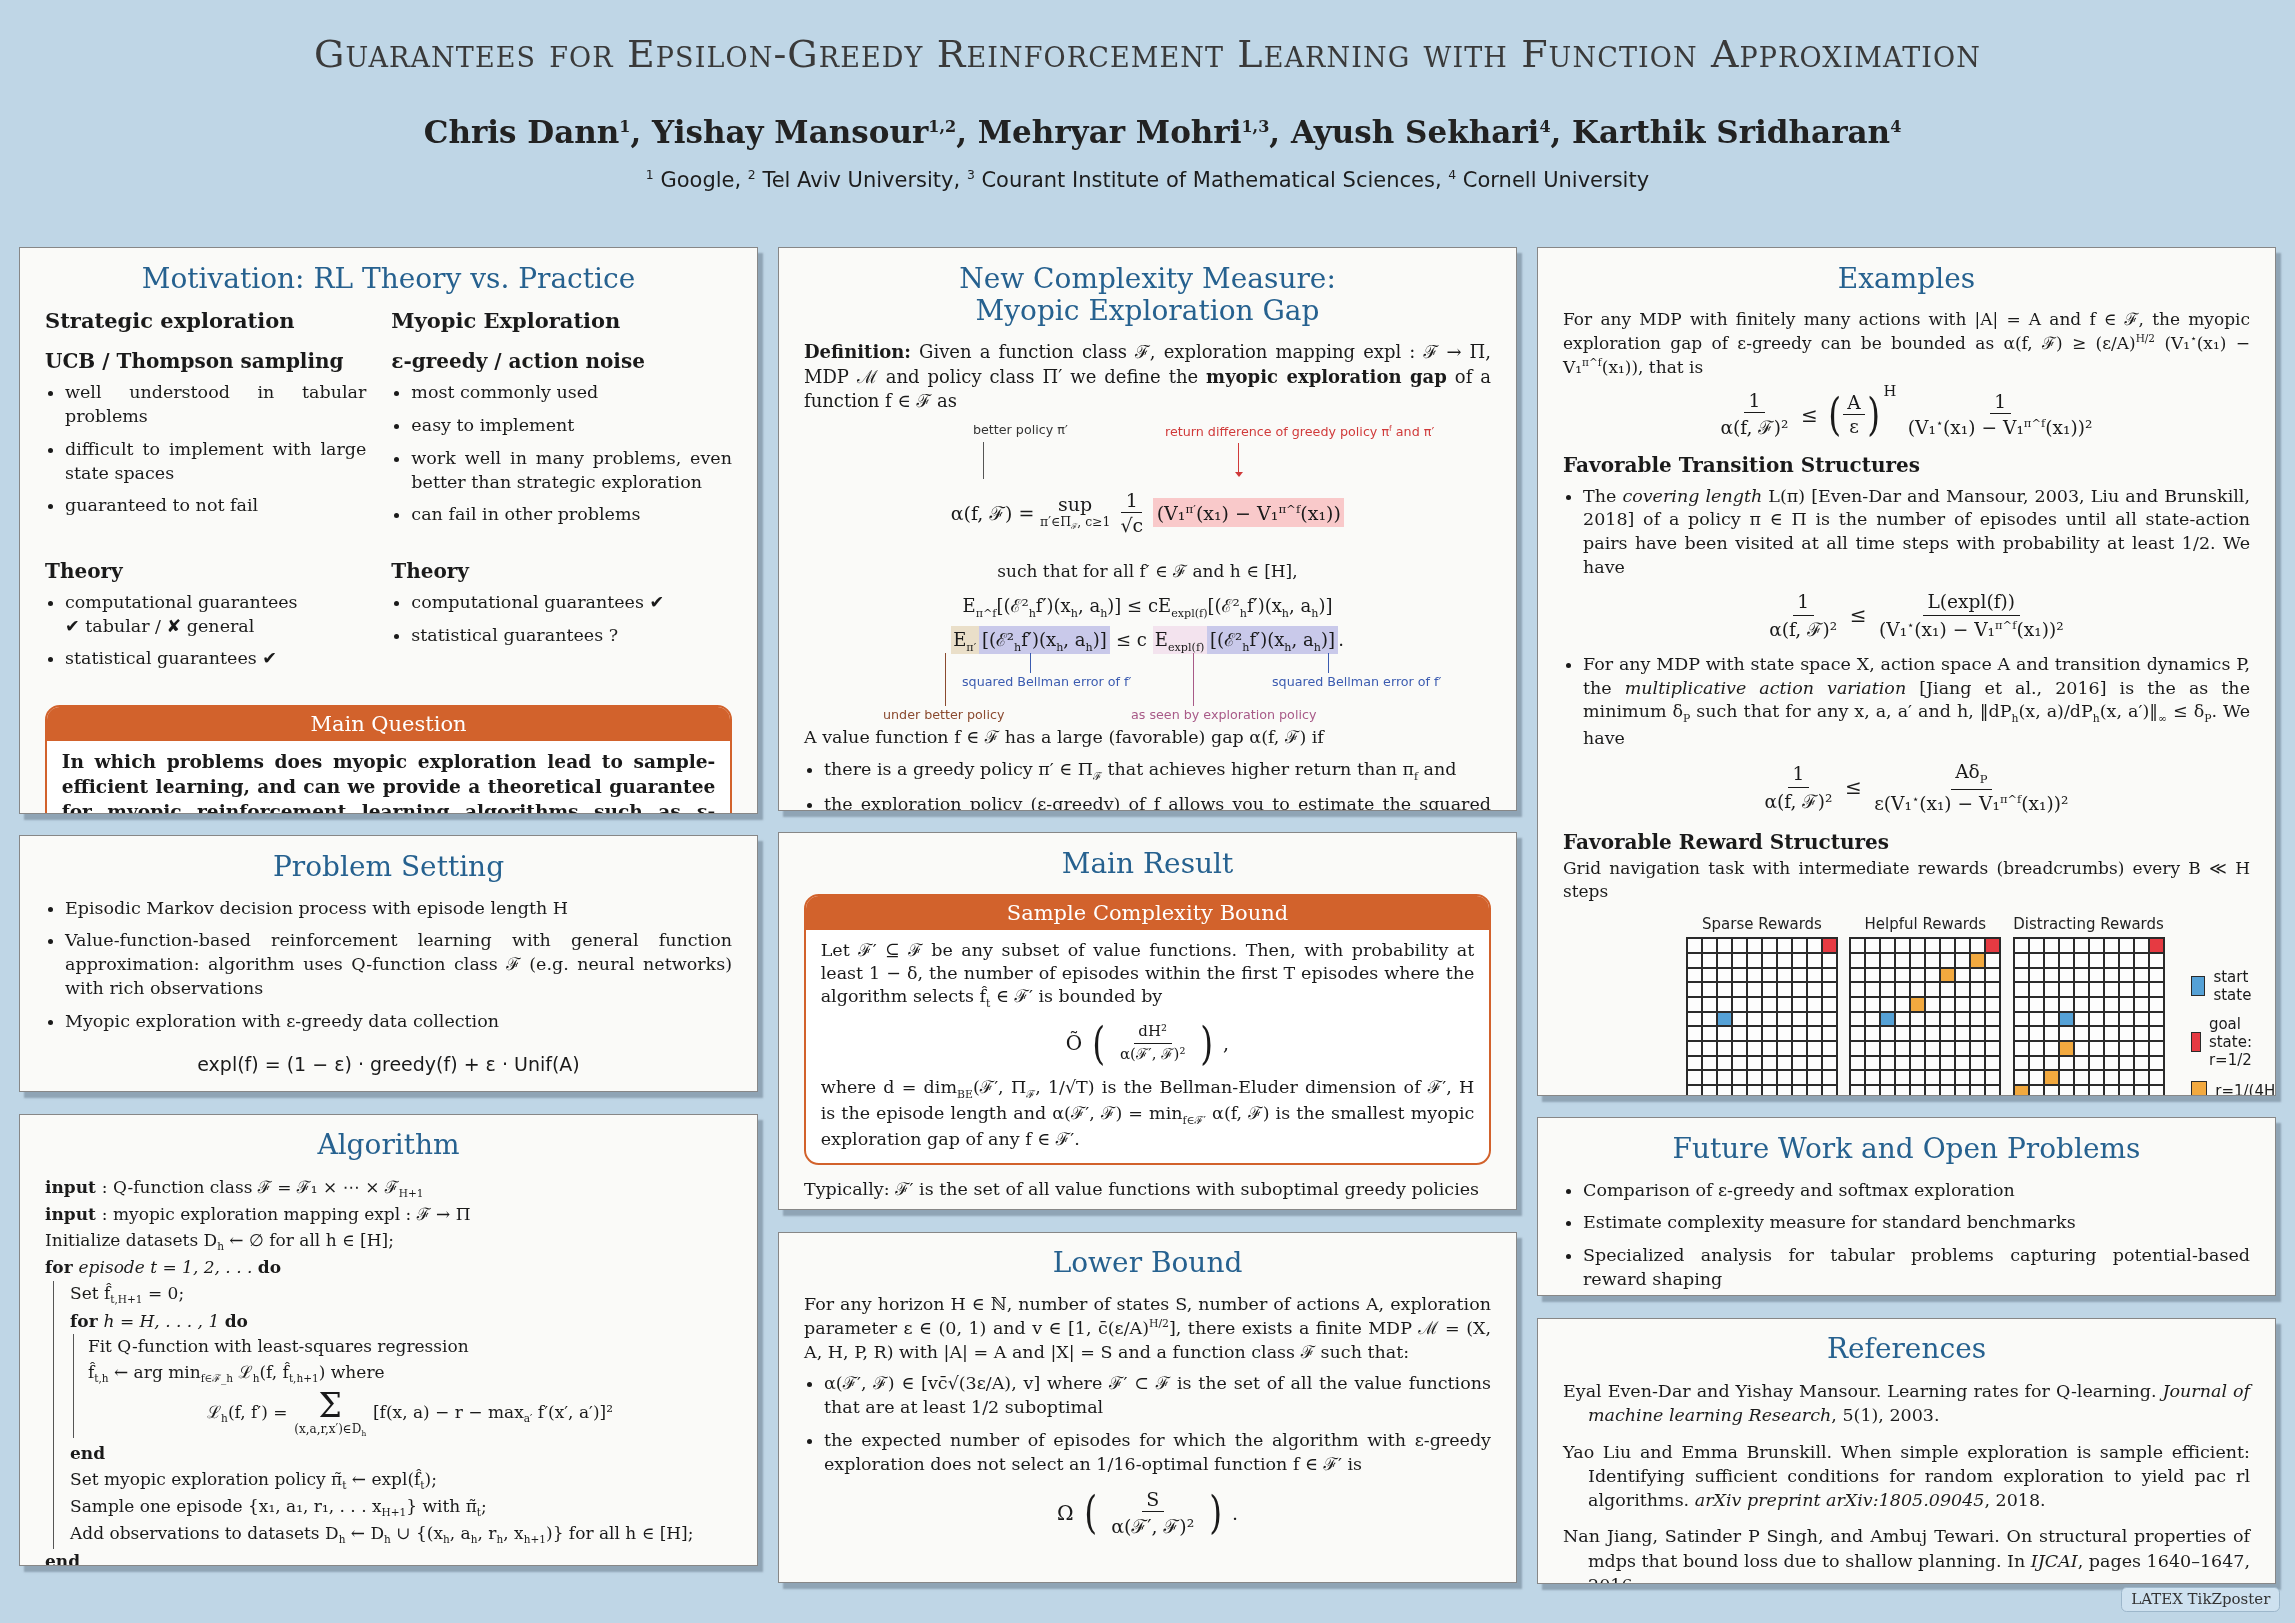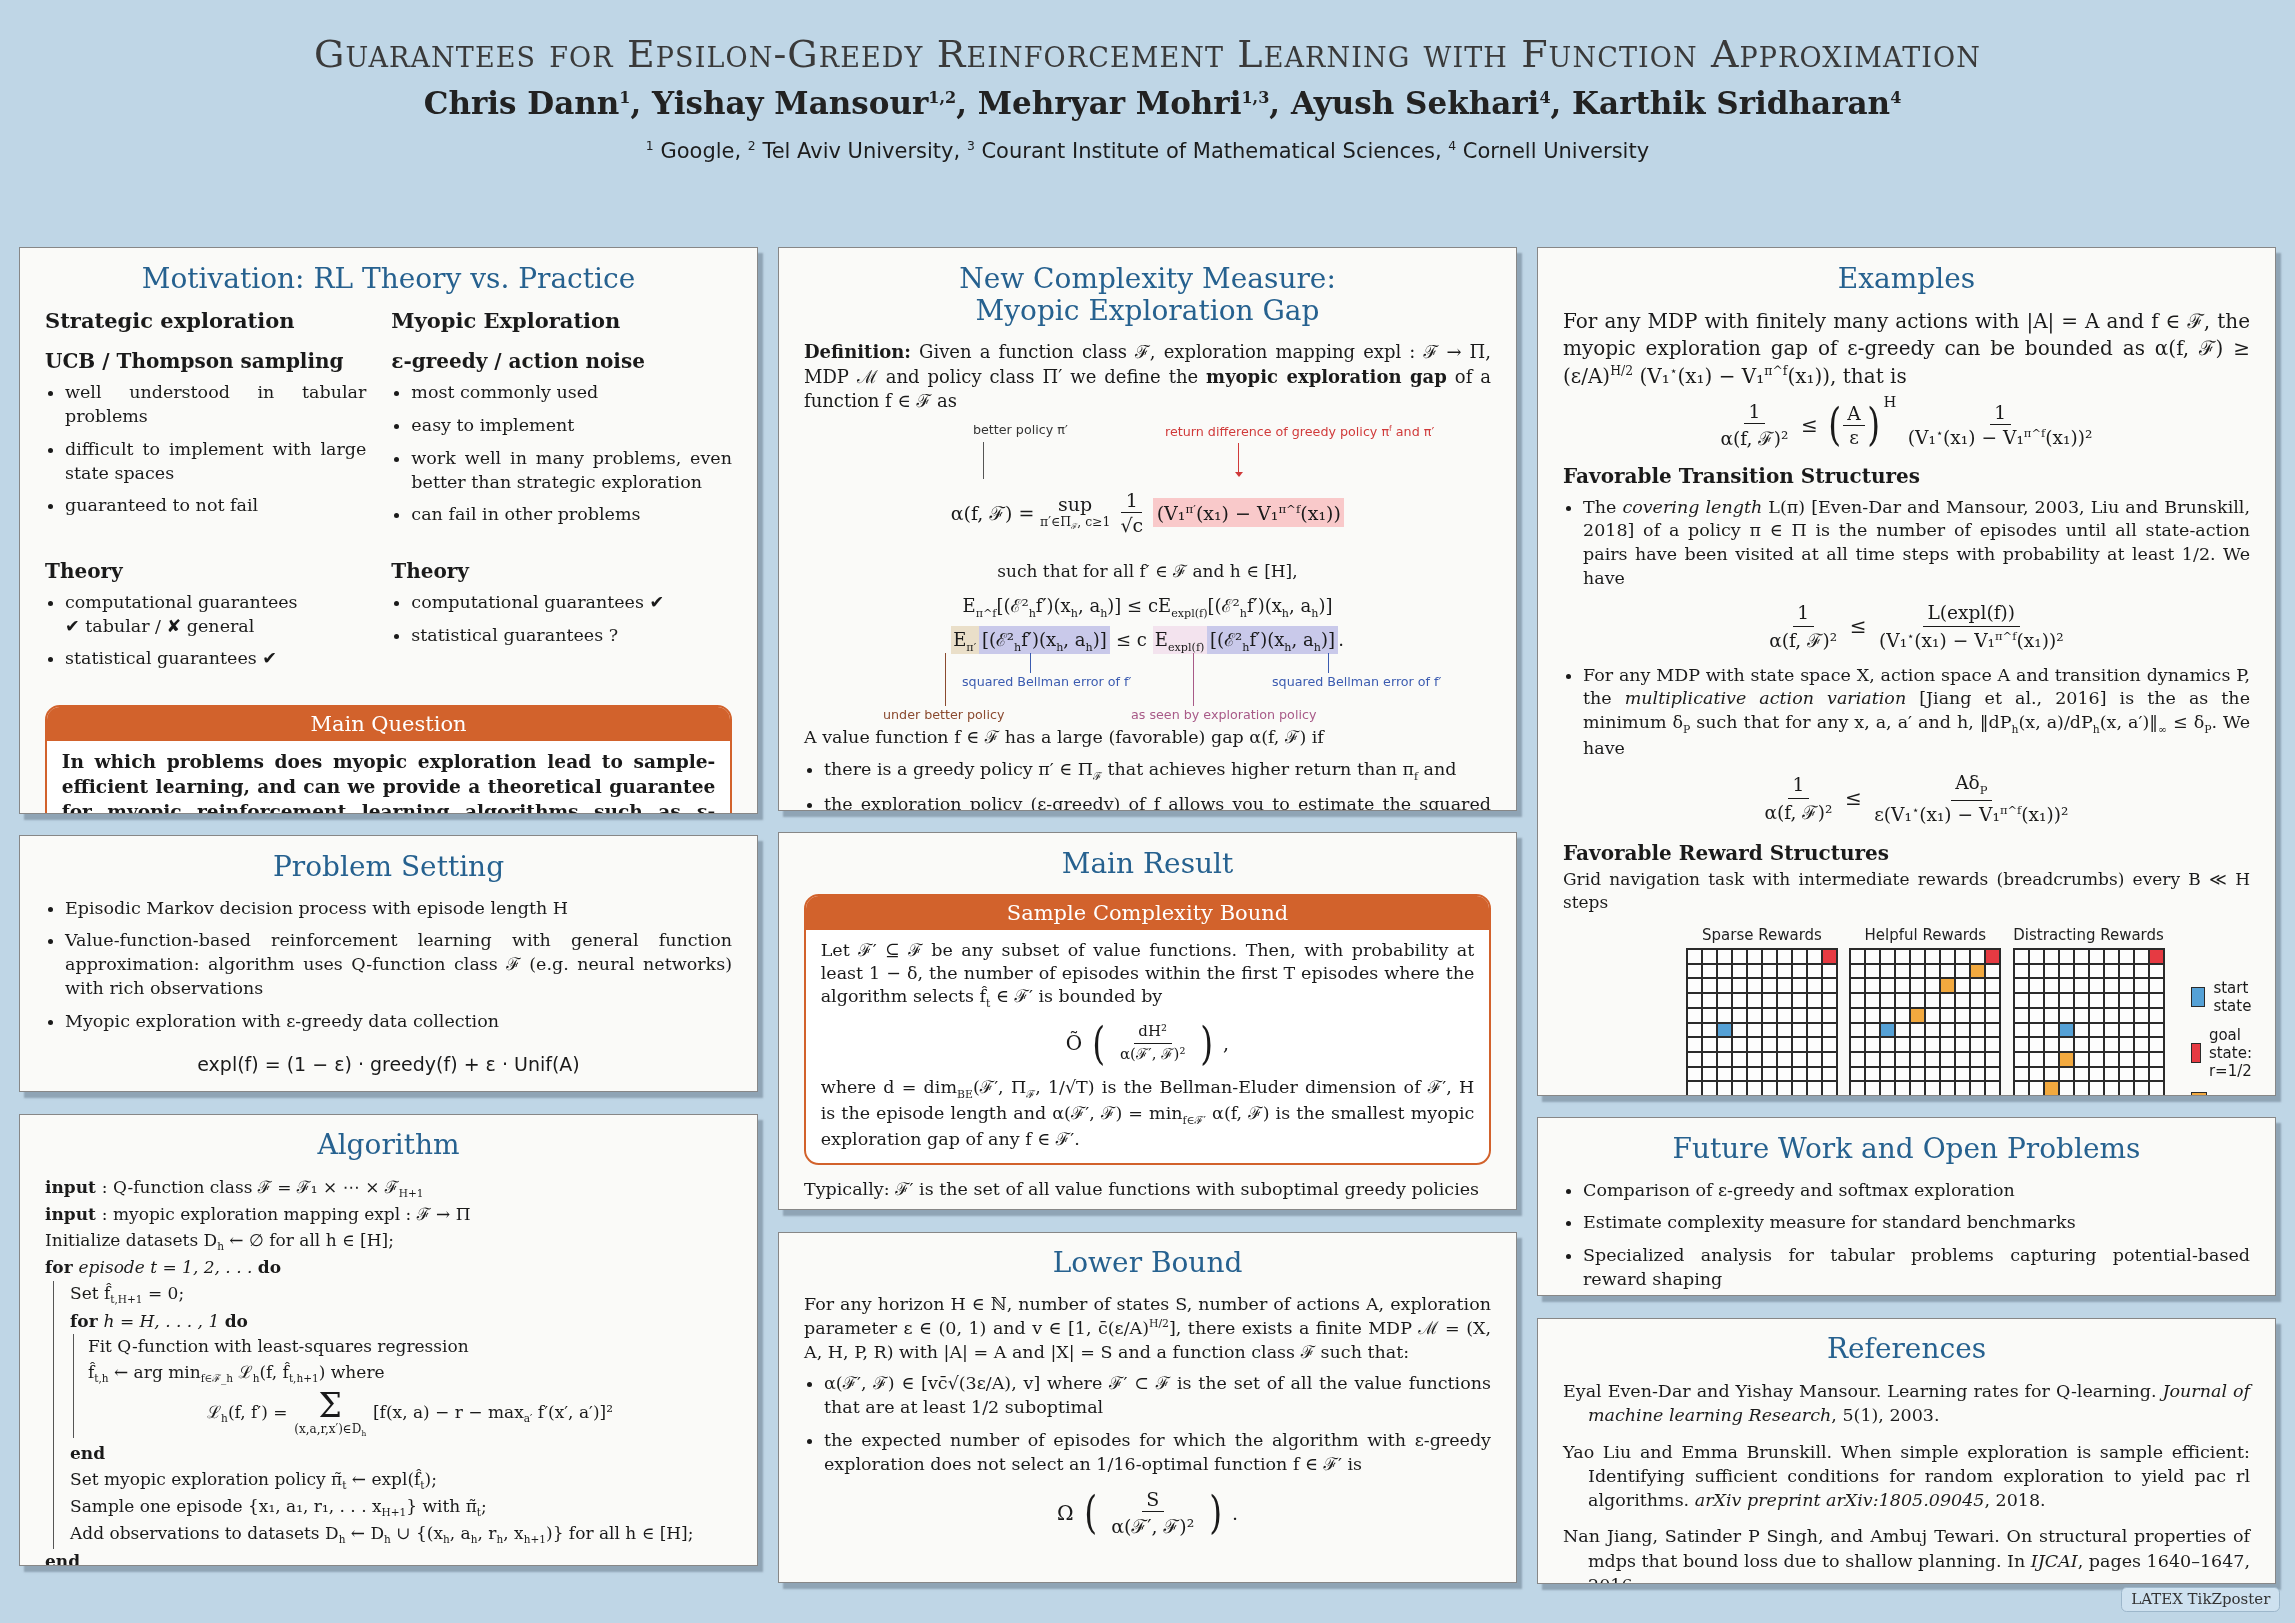--- a/index.html
+++ b/index.html
@@ -5,21 +5,21 @@
   html,body{margin:0;padding:0;}
   body{
     width:2295px;height:1624px;position:relative;overflow:hidden;
     background:var(--background,#bfd6e6);
     font-family:"DejaVu Serif","Liberation Serif",serif;
     color:#1a1a1a;
   }
   
   .header{text-align:center;padding-top:32px;}
   .poster-title{font-size:38px;font-variant:small-caps;color:#3a3a3a;letter-spacing:1.1px;}
-  .authors{font-size:31px;font-weight:bold;color:#222;margin-top:9px;padding-left:30px;}
+  .authors{font-size:31px;font-weight:bold;color:#222;margin-top:38px;padding-left:30px;}
   .authors sup{font-size:16px;}
   .affils{font-family:"DejaVu Sans","Liberation Sans",sans-serif;font-size:21px;color:#1d1d1d;margin-top:17px;}
   .affils sup{font-size:12.4px;}
   
   .cols{position:absolute;top:247px;left:19px;right:19px;display:flex;gap:20px;}
   .col{flex:1;display:flex;flex-direction:column;gap:21.4px;min-width:0;}
   .panel{
     background:var(--panel,#fafaf8);
     border:1.1px solid #878787;
     box-shadow:4.5px 5.6px 1.7px rgba(104,124,140,.55);
@@ -310,21 +310,21 @@
         <span class="paren">)</span>
         <span style="font-size:19px">.</span>
       </div>
     </div>
   </div>
 
   <div class="col">
 
     <div class="panel p-examples">
       <div class="panel-title">Examples</div>
-      <div class="body-text" style="font-size:20px">For any MDP with finitely many actions with |A| = A and f ∈ ℱ, the myopic exploration gap of ε-greedy can be bounded as α(f, ℱ) ≥ (ε/A)<sup>H/2</sup> (V₁<sup>⋆</sup>(x₁) − V₁<sup>π^f</sup>(x₁)), that is</div>
+      <div class="body-text" style="font-size:17px">For any MDP with finitely many actions with |A| = A and f ∈ ℱ, the myopic exploration gap of ε-greedy can be bounded as α(f, ℱ) ≥ (ε/A)<sup>H/2</sup> (V₁<sup>⋆</sup>(x₁) − V₁<sup>π^f</sup>(x₁)), that is</div>
 
       <div class="mathline" style="font-size:18.6px">
         <span class="frac">
           <span class="num">1</span>
           <span class="den">α(f, ℱ)²</span>
         </span>
         <span class="rel">≤</span>
         <span class="pfrac">
           <span class="paren">(</span>
           <span class="frac">

